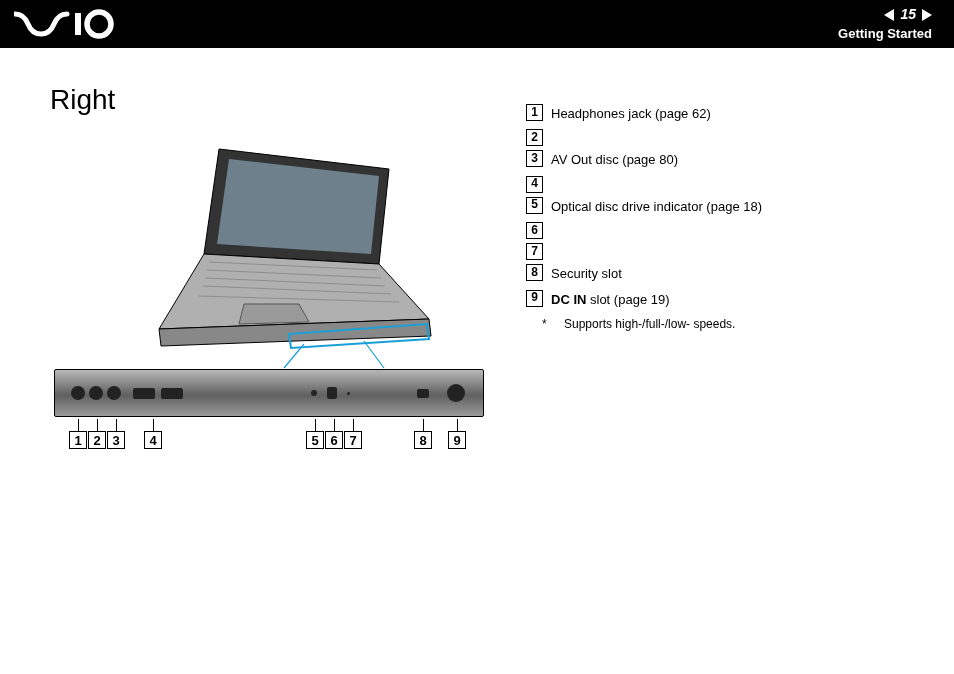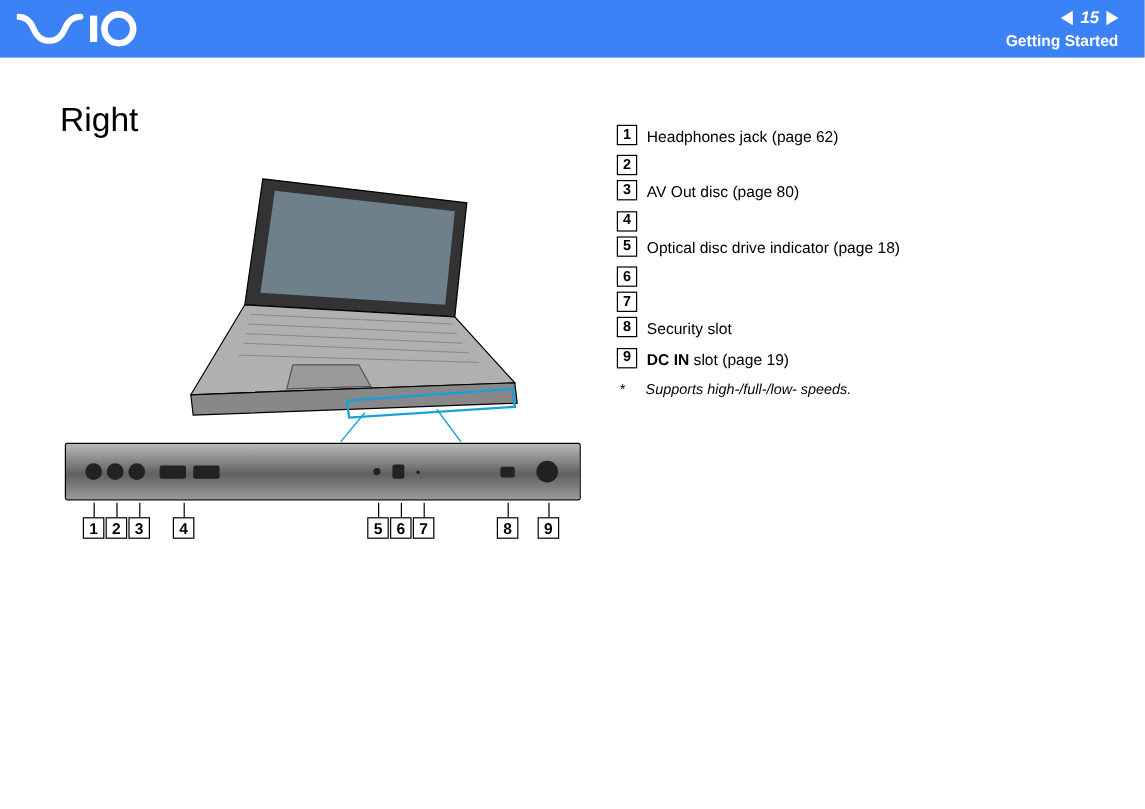--- a/index.html
+++ b/index.html
@@ -5,21 +5,21 @@
   * { box-sizing: border-box; margin: 0; padding: 0; }
   body {
     width: 954px;
     height: 674px;
     font-family: Arial, Helvetica, sans-serif;
     background: #fff;
     color: #000;
     position: relative;
   }
   .header {
-    background: #3b82f6;
+    background: #000000;
     color: #fff;
     height: 48px;
     display: flex;
     align-items: center;
     justify-content: space-between;
     padding: 0 22px 0 14px;
   }
   .logo {
     display: flex;
     align-items: center;
@@ -43,21 +43,21 @@
     border-top: 6px solid transparent;
     border-bottom: 6px solid transparent;
   }
   .arrow-left { border-right: 10px solid #fff; }
   .arrow-right { border-left: 10px solid #fff; }
   .pagenum { font-style: italic; font-size: 14px; }
 
   .content {
     display: flex;
     padding: 36px 30px 0 54px;
-    gap: 30px;
+    gap: 42px;
   }
   .left-col { width: 430px; }
   .right-col { flex: 1; padding-top: 18px; }
 
   h1.section-title {
     font-size: 28px;
     font-weight: 400;
     margin-bottom: 28px;
     margin-left: -4px;
   }
@@ -138,22 +138,21 @@
     justify-content: center;
     margin-top: 2px;
     flex-shrink: 0;
   }
   .legend-list .desc { }
   .legend-list .pagelink { color: #000000; cursor: pointer; }
   .legend-list .asterisk { vertical-align: super; font-size: 10px; }
   .footnote {
     font-size: 12px;
     margin-top: 6px;
-    margin-left: 2px;
-    font-style: italic;
+    margin-left: 16px;
   }
   .footnote .ast { display:inline-block; width: 22px; }
   .bold { font-weight: bold; }
 </style>
 </head>
 <body>
 
 <div class="header">
   <div class="logo">
     <svg viewBox="0 0 230 60">

